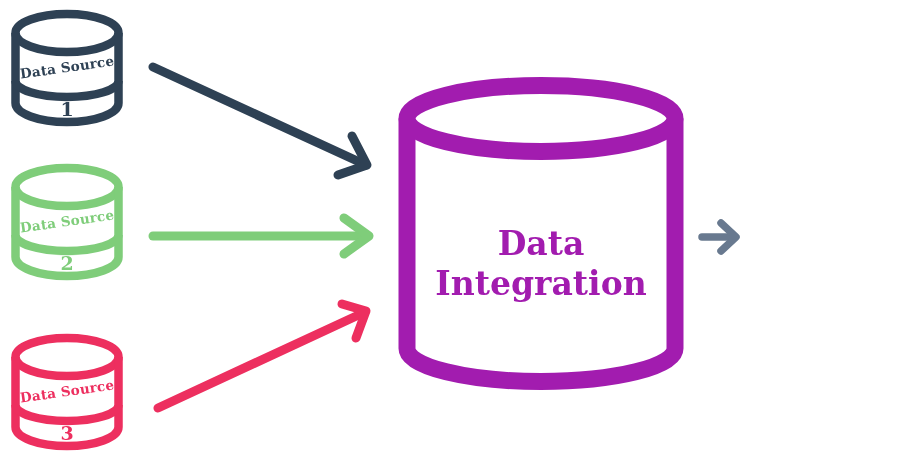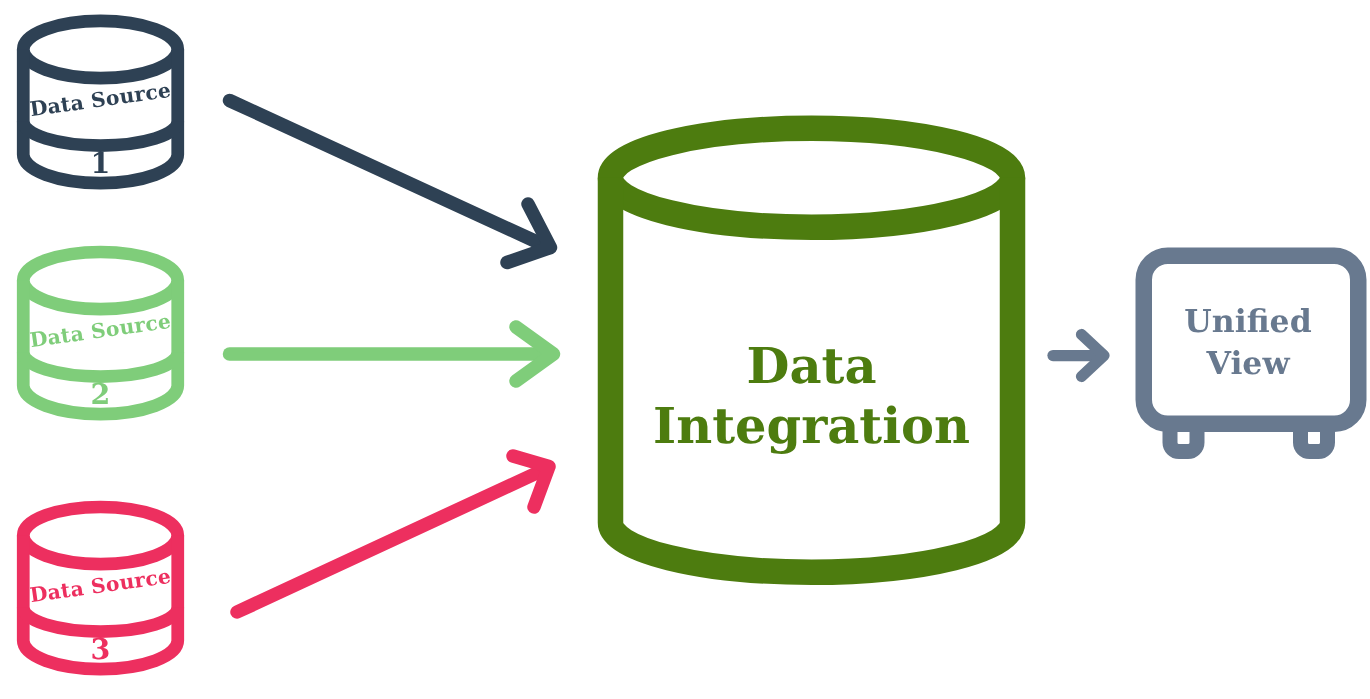--- a/index.html
+++ b/index.html
@@ -126,35 +126,27 @@
   <svg class="abs" style="left: 148px; top: 210px; color: rgb(127, 205, 122);" width="230" height="52" viewBox="0 0 230 52">
     <path d="M5 26 L215 26" fill="none" stroke="currentColor" stroke-width="9" stroke-linecap="round"></path>
     <path d="M196 8 L221 26 L196 44" fill="none" stroke="currentColor" stroke-width="9" stroke-linecap="round" stroke-linejoin="round"></path>
   </svg>
 
   <svg class="abs" style="left: 150px; top: 296px; color: rgb(237, 47, 95);" width="225" height="120" viewBox="0 0 225 120">
     <path d="M8 112 L215 16" fill="none" stroke="currentColor" stroke-width="9" stroke-linecap="round"></path>
     <path d="M192 8 L216 15 L206 42" fill="none" stroke="currentColor" stroke-width="9" stroke-linecap="round" stroke-linejoin="round"></path>
   </svg>
 
-  <div class="hub" style="color: #4d7c0f;">
+  <div class="hub" style="color: #a21caf;">
     <svg width="286" height="314" viewBox="0 0 286 314">
       <ellipse cx="143" cy="42.5" rx="134" ry="33" fill="none" stroke="currentColor" stroke-width="17"></ellipse>
       <path d="M9 42.5 V272.5 A134 33 0 0 0 277 272.5 V42.5" fill="none" stroke="currentColor" stroke-width="17"></path>
     </svg>
     <div class="hub-label">Data Integration</div>
   </div>
 
   <svg class="abs" style="left: 696px; top: 216px; color: rgb(104, 121, 143);" width="48" height="42" viewBox="0 0 48 42">
     <path d="M6 21 L38 21" fill="none" stroke="currentColor" stroke-width="7.5" stroke-linecap="round"></path>
     <path d="M25 7 L40 21 L25 35" fill="none" stroke="currentColor" stroke-width="7.5" stroke-linecap="round" stroke-linejoin="round"></path>
   </svg>
 
-  <div class="monitor" style="color: rgb(104, 121, 143);">
-    <svg width="160" height="152" viewBox="0 0 160 152">
-      <rect x="28" y="115" width="18" height="26" rx="6" fill="none" stroke="currentColor" stroke-width="10"></rect>
-      <rect x="115" y="115" width="18" height="26" rx="6" fill="none" stroke="currentColor" stroke-width="10"></rect>
-      <rect x="10.5" y="10.5" width="143" height="112" rx="16" fill="#ffffff" stroke="currentColor" stroke-width="11"></rect>
-    </svg>
-    <div class="monitor-label">Unified View</div>
-  </div>
 
 </div>
 
 </body></html>

